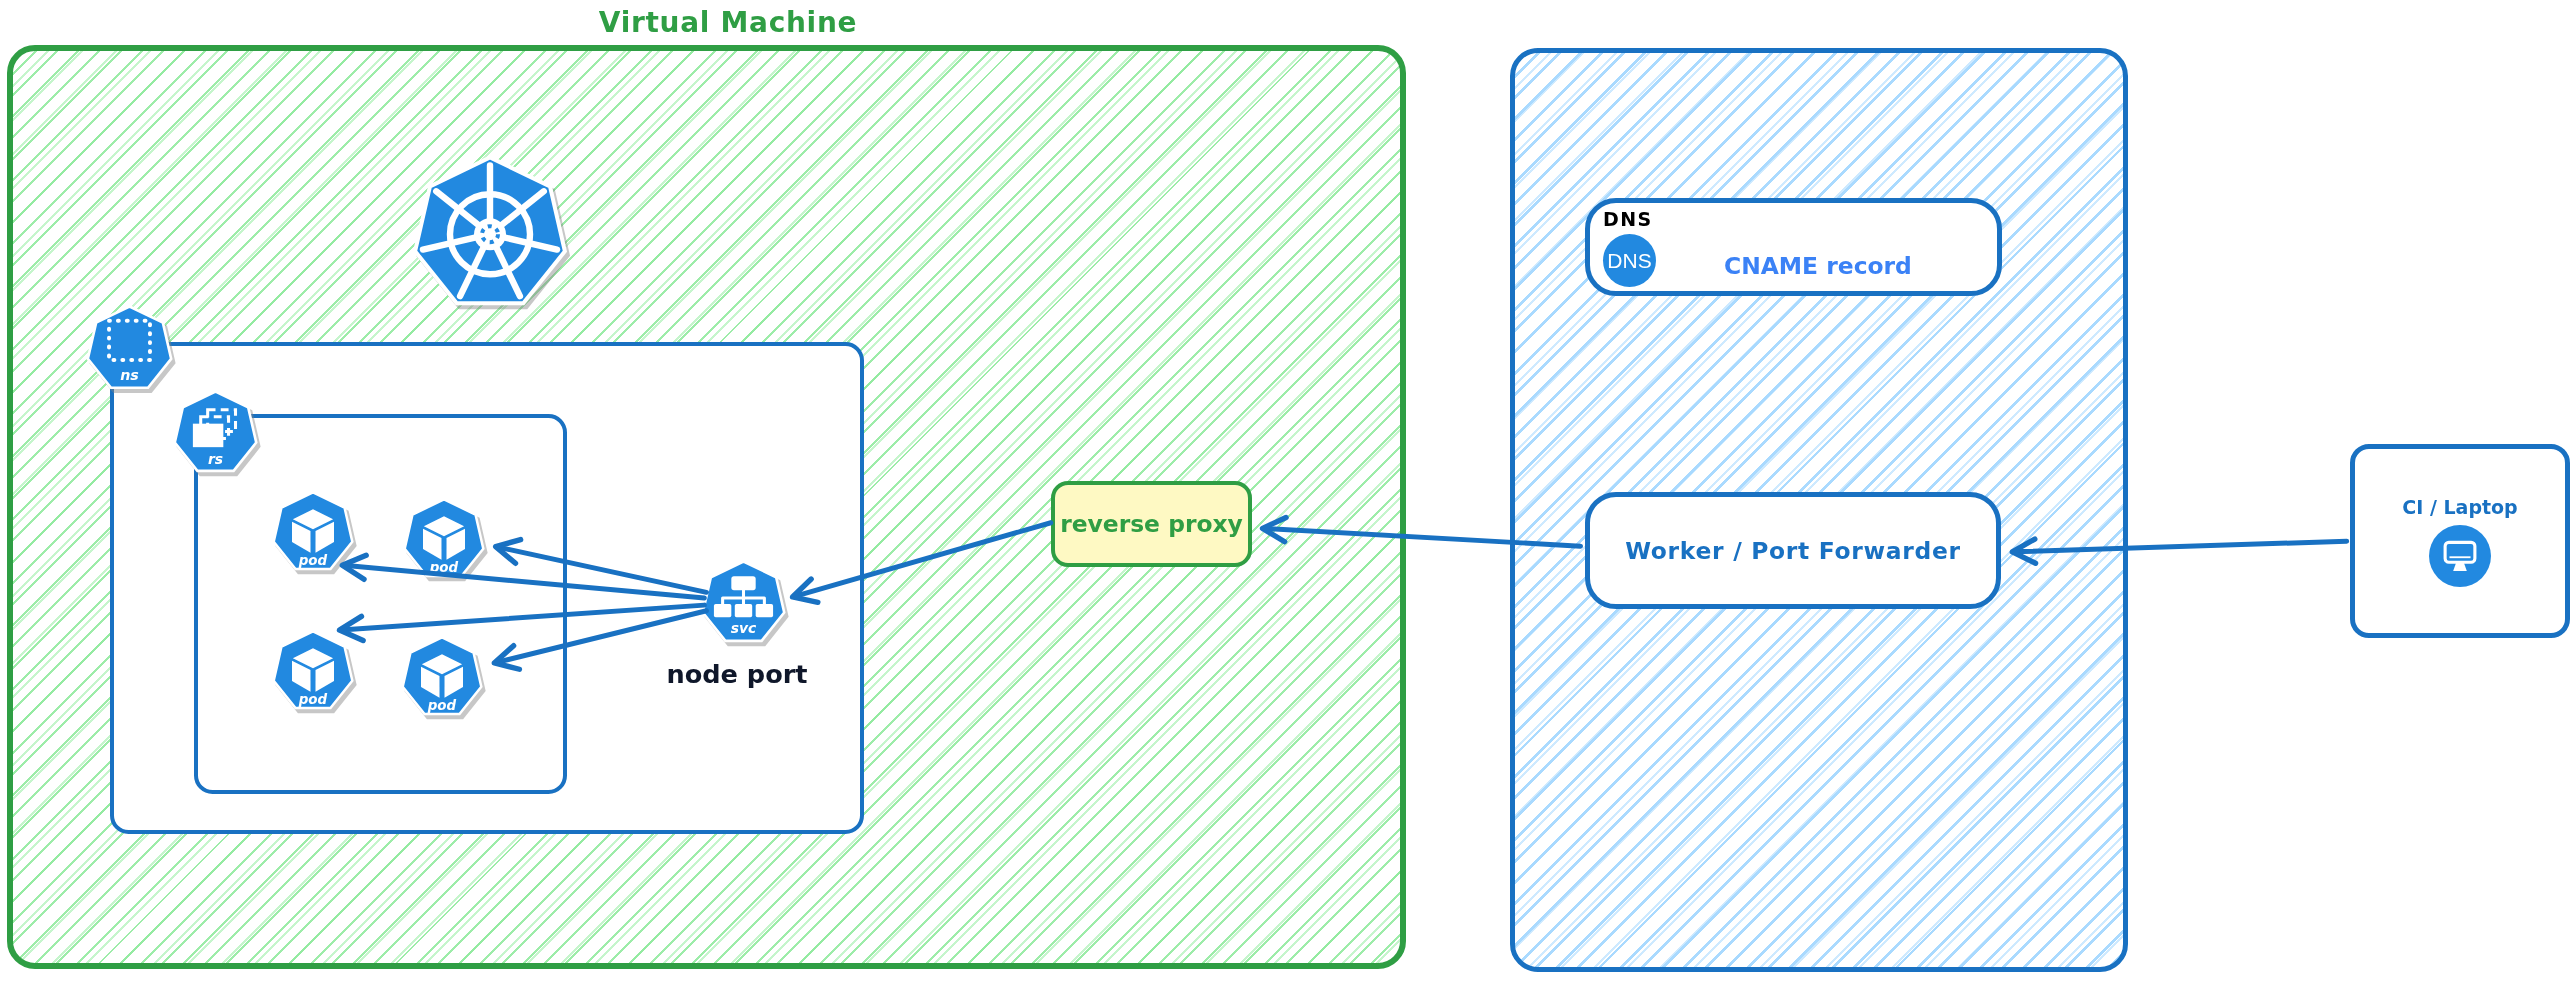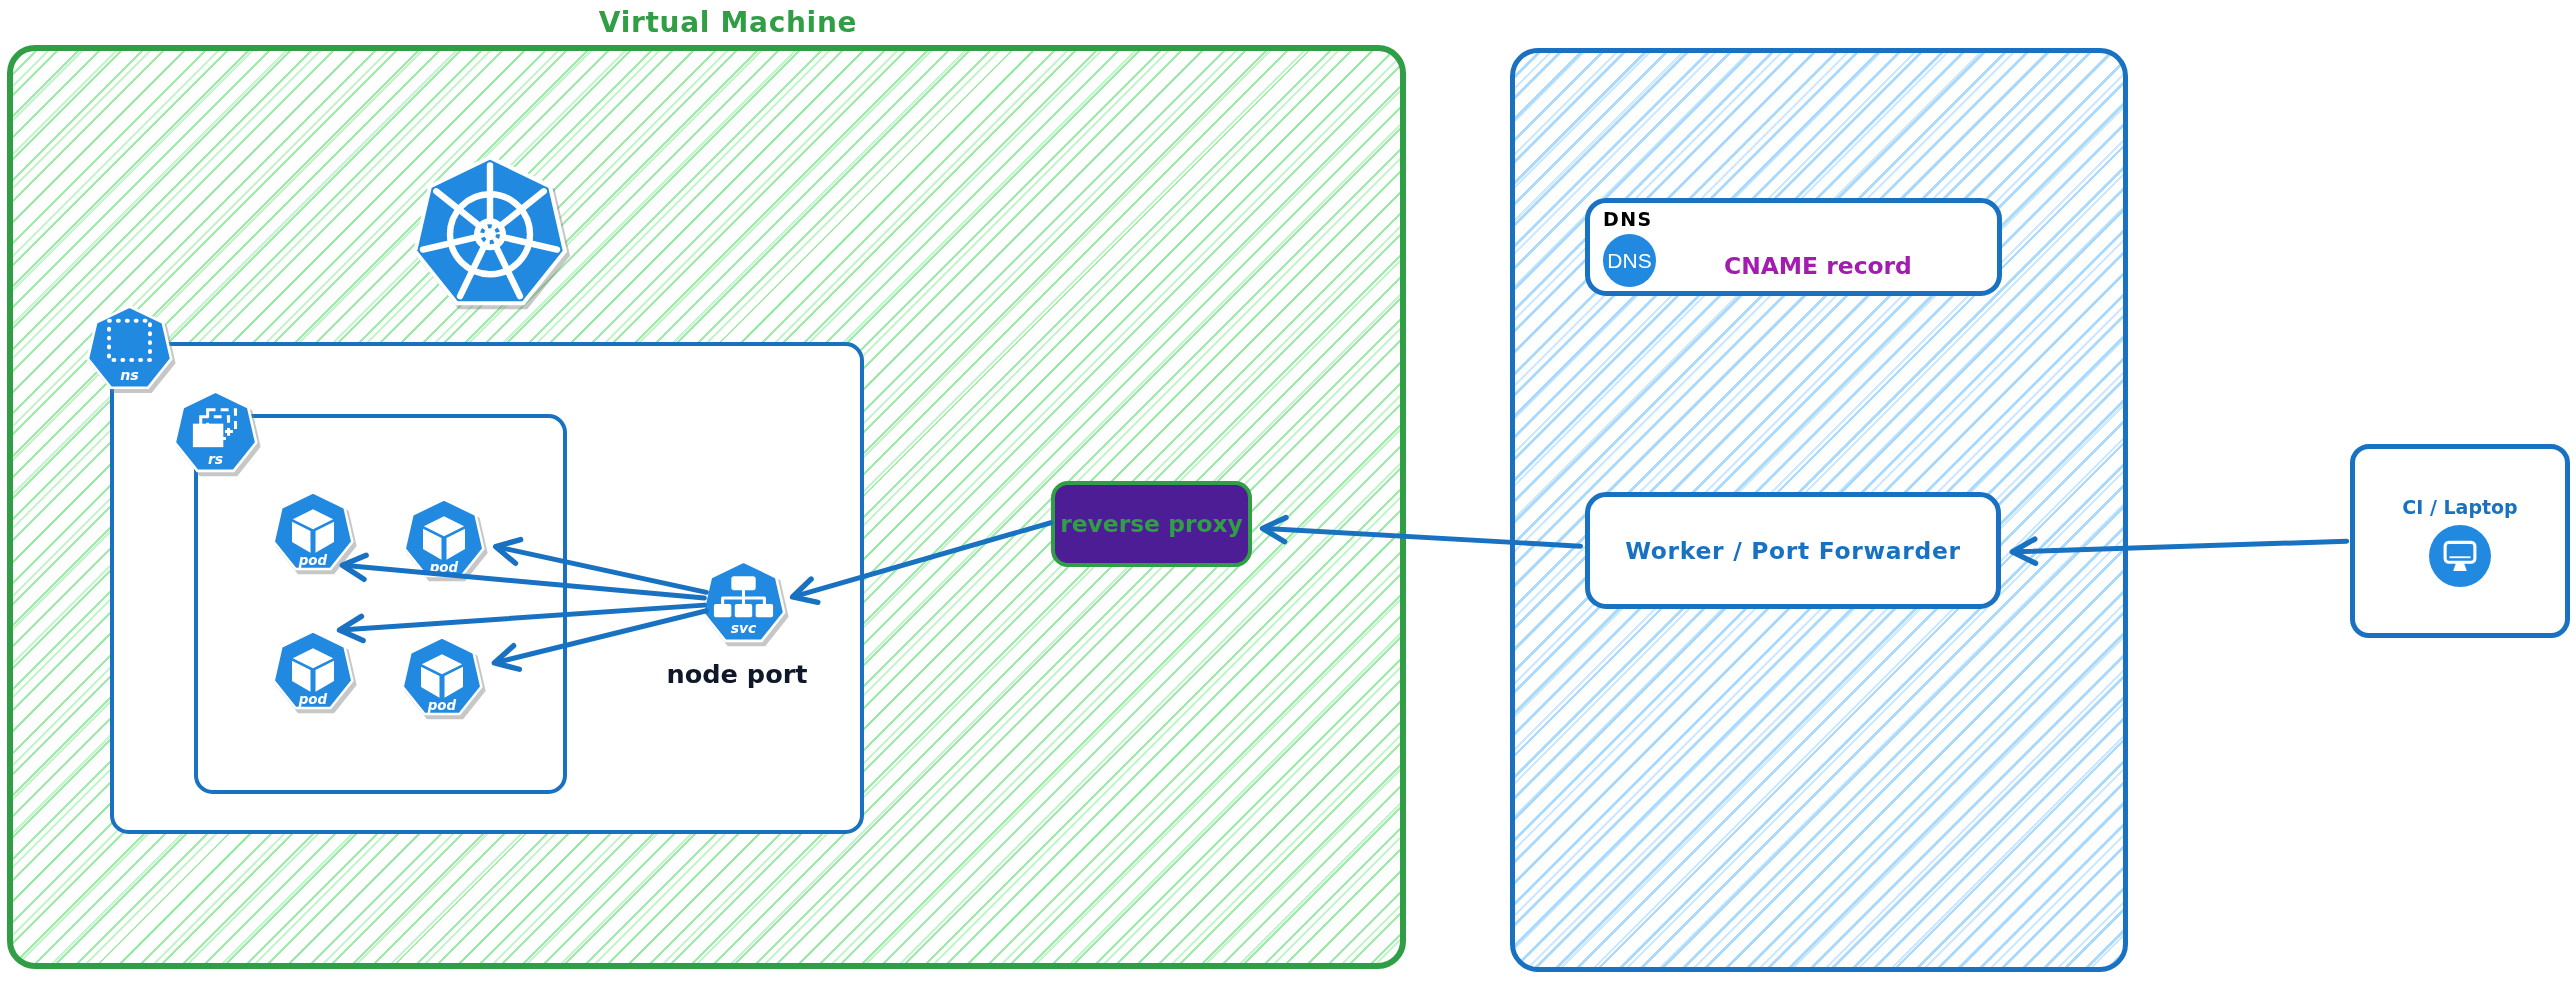--- a/index.html
+++ b/index.html
@@ -20,46 +20,46 @@
 
   .zone-title{position:absolute;transform:translateX(-50%);white-space:nowrap;
       font-size:28px;font-weight:600;letter-spacing:0.7px;z-index:5;}
   .zone-title.green{color:#2f9e44;}
   .zone-title.blue{color:#1971c2;}
 
   
   .subbox{position:absolute;box-sizing:border-box;background:#fff;
       border:4.3px solid #1971c2;border-radius:18.5px;z-index:10;}
   .nodebox{position:absolute;box-sizing:border-box;background:#fff;
-      border:5px solid #1971c2;border-radius:21px;z-index:12;
+      border:5px solid #1971c2;border-radius:31px;z-index:12;
       display:flex;align-items:center;justify-content:center;}
   .nodebox .boxlabel{color:#1971c2;font-size:23.4px;font-weight:600;
       letter-spacing:0.7px;white-space:nowrap;}
-  .proxybox{position:absolute;box-sizing:border-box;background:#4c1d95;
+  .proxybox{position:absolute;box-sizing:border-box;background:#fef9c3;
       border:4.3px solid #2f9e44;border-radius:17px;z-index:12;
       display:flex;align-items:center;justify-content:center;}
   .proxybox .boxlabel{color:#2f9e44;font-size:23.4px;font-weight:600;white-space:nowrap;}
 
   
   .k8icon{position:absolute;z-index:30;
       filter:drop-shadow(3.6px 4.3px 0px rgba(130,130,130,0.45));}
   .k8icon svg{display:block;}
   .k8icon text{font-family:"DejaVu Sans", sans-serif;font-style:italic;font-weight:600;}
 
   .caption{position:absolute;color:#0f172a;font-size:25.6px;font-weight:600;
       transform:translateX(-50%);white-space:nowrap;z-index:20;}
 
   
   .circle-badge{position:absolute;border-radius:50%;background:#2289e0;
       display:flex;align-items:center;justify-content:center;z-index:15;}
   .circle-badge .badge-text{color:#fff;font-family:"Liberation Sans", sans-serif;
       font-size:21px;font-weight:400;}
   .dns-tag{position:absolute;color:#000;font-size:19px;font-weight:600;
       letter-spacing:1.4px;z-index:15;}
-  .cname-label{position:absolute;color:#a21caf;font-size:23.4px;font-weight:600;
+  .cname-label{position:absolute;color:#3b82f6;font-size:23.4px;font-weight:600;
       white-space:nowrap;z-index:15;}
 
   
   .ci-inner{display:flex;flex-direction:column;align-items:center;gap:7px;}
   .ci-label{color:#1971c2;font-size:19px;font-weight:600;white-space:nowrap;}
   .monitor-badge{width:62px;height:62px;border-radius:50%;background:#2289e0;
       display:flex;align-items:center;justify-content:center;}
 
   
   .arrows{position:absolute;left:0;top:0;z-index:40;pointer-events:none;}

